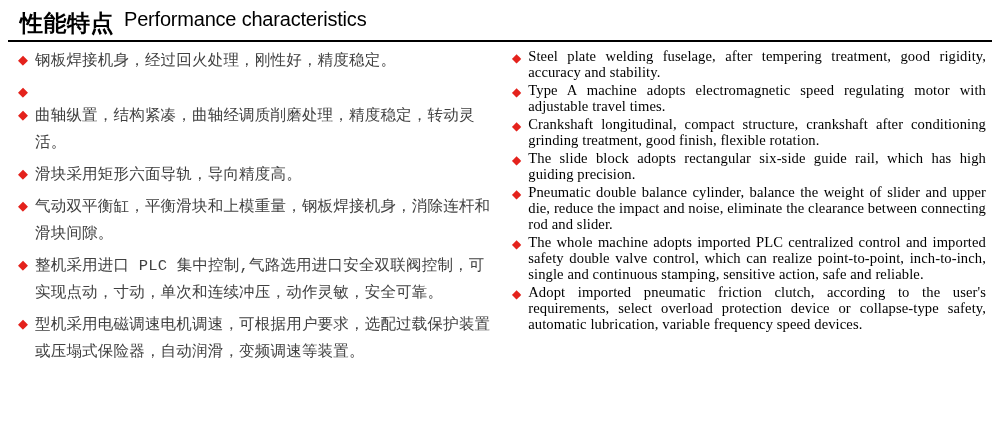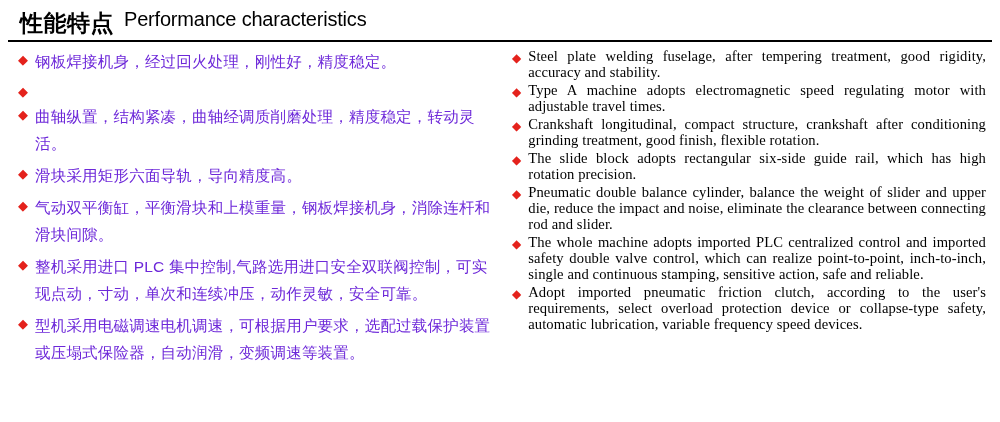--- a/index.html
+++ b/index.html
@@ -73,24 +73,24 @@
   .bullet {
     flex: 0 0 auto;
     color: #e4221c;
     line-height: 1;
     margin-right: 7px;
     user-select: none;
   }
   .col-cn .item { margin-bottom: 5px; }
   .col-cn .bullet { font-size: 13px; margin-top: 5px; }
   .col-cn .text {
-    font-family: Liberation Sans, sans-serif;
+    font-family: Liberation Mono, monospace;
     font-size: 15.5px;
     line-height: 27px;
-    color: #6d28d9;
+    color: #404040;
     letter-spacing: 0.2px;
   }
 
   .col-en .item { margin-bottom: 2px; }
   .col-en .bullet { font-size: 12px; margin-top: 4px; }
   .col-en .text {
     font-family: "Liberation Serif", serif;
     font-size: 14.6px;
     line-height: 16px;
     color: #000000;
@@ -154,21 +154,21 @@
       <div class="item">
         <span class="bullet diamond">◆</span>
         <span class="text">Type A machine adopts electromagnetic speed regulating motor with adjustable travel times.</span>
       </div>
       <div class="item">
         <span class="bullet diamond">◆</span>
         <span class="text">Crankshaft longitudinal, compact structure, crankshaft after conditioning grinding treatment, good finish, flexible rotation.</span>
       </div>
       <div class="item">
         <span class="bullet diamond">◆</span>
-        <span class="text">The slide block adopts rectangular six-side guide rail, which has high rotation precision.</span>
+        <span class="text">The slide block adopts rectangular six-side guide rail, which has high guiding precision.</span>
       </div>
       <div class="item">
         <span class="bullet diamond">◆</span>
         <span class="text">Pneumatic double balance cylinder, balance the weight of slider and upper die, reduce the impact and noise, eliminate the clearance between connecting rod and slider.</span>
       </div>
       <div class="item">
         <span class="bullet diamond">◆</span>
         <span class="text">The whole machine adopts imported PLC centralized control and imported safety double valve control, which can realize point-to-point, inch-to-inch, single and continuous stamping, sensitive action, safe and reliable.</span>
       </div>
       <div class="item">

